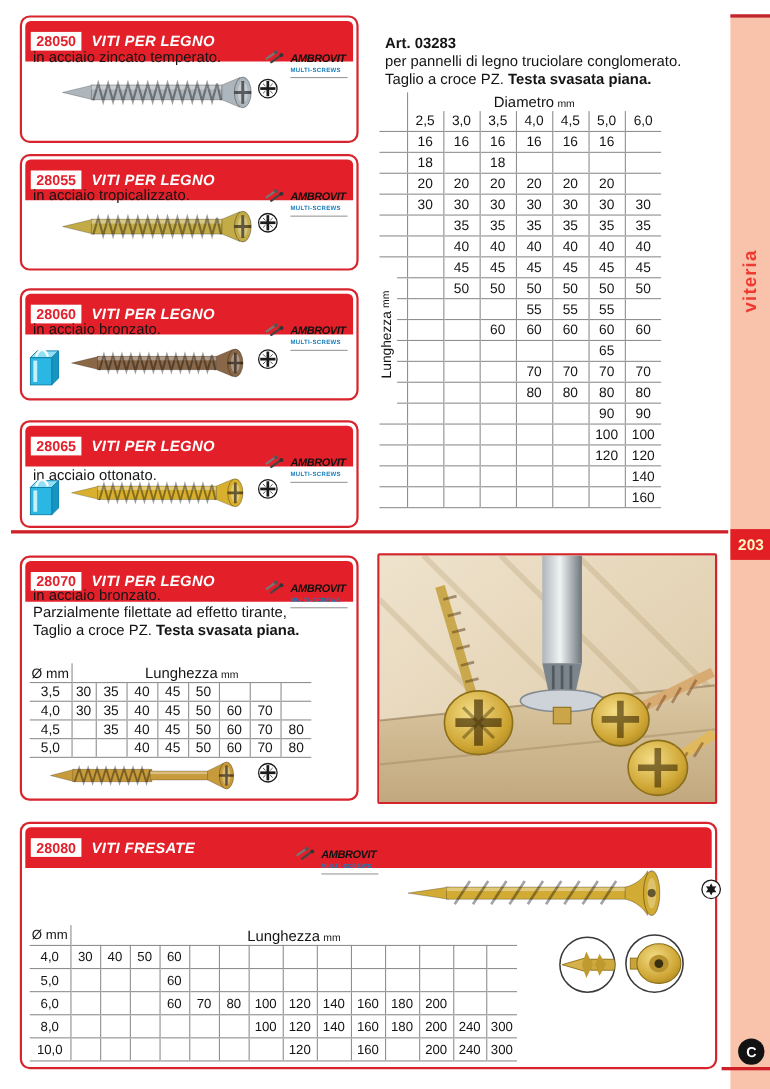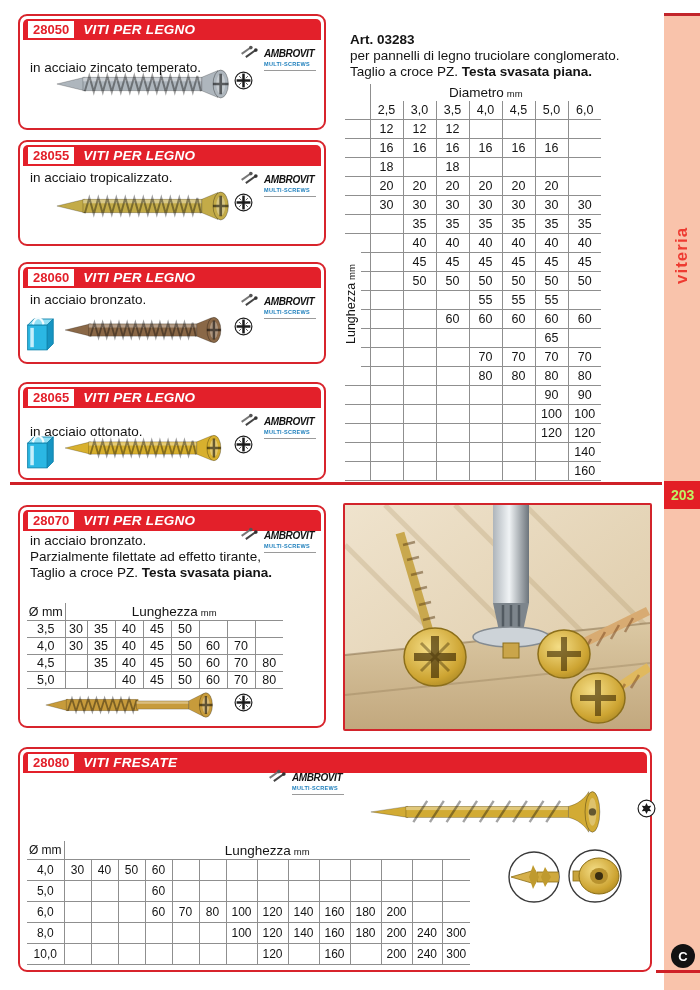--- a/index.html
+++ b/index.html
@@ -10,32 +10,32 @@
   .abs{position:absolute;}
   
   .pink-bar{left:664px;top:13px;width:36px;height:977px;background:#f9c3ab;}
   .pink-bar-top{left:664px;top:13px;width:36px;height:3px;background:#c2252b;}
   .vlabel{
     left:664px;top:175px;width:36px;height:160px;display:flex;align-items:center;justify-content:center;
     writing-mode:vertical-rl;transform:rotate(180deg);
     color:#ee3b31;font-weight:bold;font-size:17px;letter-spacing:1px;
   }
   .pageno{
-    left:664px;top:481px;width:36px;height:28px;background:#e31f26;color:#bef264;
+    left:664px;top:481px;width:36px;height:28px;background:#e31f26;color:#fef9c3;
     font-weight:bold;font-size:14px;display:flex;align-items:center;padding-left:7px;box-sizing:border-box;
   }
   .corner-logo{
     left:671px;top:944px;width:24px;height:24px;border-radius:50%;background:#121212;color:#fff;
     font-weight:bold;font-size:13px;display:flex;align-items:center;justify-content:center;
   }
   .bottom-line-right{left:656px;top:970px;width:44px;height:3px;background:#cf2027;}
   .group-divider{left:10px;top:482px;width:652px;height:3px;background:#cf2027;}
   
   .block{position:absolute;border:2px solid #d8242c;border-radius:9px;background:#fff;box-sizing:content-box;}
-  .bheader{position:absolute;left:3px;right:3px;top:3px;height:21px;background:#e3202a;
+  .bheader{position:absolute;left:3px;right:3px;top:3px;height:37px;background:#e3202a;
     border-radius:5px 5px 0 0;display:flex;align-items:center;padding-left:5px;gap:9px;}
   .code{background:#fff;color:#e3202a;font-weight:bold;font-size:13px;line-height:17px;padding:0 5px;}
   .btitle{color:#fff;font-weight:bold;font-style:italic;font-size:13.5px;letter-spacing:.3px;}
   .desc{position:absolute;left:10px;font-size:13.5px;line-height:16px;}
   .desc b{font-weight:bold;}
   
   .brand{position:absolute;display:flex;align-items:flex-start;gap:3px;}
   .brand-name{font-size:10px;font-weight:bold;font-style:italic;letter-spacing:-.4px;color:#111;line-height:10px;}
   .brand-sub{font-size:5.5px;font-weight:bold;color:#1a7dbb;line-height:7px;letter-spacing:.3px;}
   .brand-line{width:52px;border-top:1px solid #9a9a9a;margin-top:2px;}
@@ -140,21 +140,21 @@
 <div class="abs pageno">203</div>
 <div class="abs corner-logo">C</div>
 <div class="abs bottom-line-right"></div>
 <div class="abs group-divider"></div>
 
 <section class="block" style="left:18px;top:14px;width:304px;height:112px;">
   <div class="bheader">
     <span class="code">28050</span>
     <span class="btitle">VITI PER LEGNO</span>
   </div>
-  <div class="desc" style="top:28px;margin-top:16px;">
+  <div class="desc" style="top:28px;">
     <div>in acciaio zincato temperato.</div>
   </div>
   <div class="brand" style="right:8px;top:27px;">
     <svg width="22" height="15">
         <use href="#sym-brand-screws"></use>
       </svg>
     <span>
       <span class="brand-name">AMBROVIT</span>
       <span class="brand-sub" style="display:block">MULTI-SCREWS</span>
       <span class="brand-line" style="display:block"></span>
@@ -279,30 +279,20 @@
     <td>2,5</td>
         <td>3,0</td>
         <td>3,5</td>
         <td>4,0</td>
         <td>4,5</td>
         <td>5,0</td>
         <td>6,0</td>
       </tr>
   </thead>
   <tbody>
-      <tr>
-        <td class="g"></td>
-        <td>12</td>
-        <td>12</td>
-        <td>12</td>
-        <td></td>
-        <td></td>
-        <td></td>
-        <td></td>
-      </tr>
       <tr>
         <td class="g"></td>
         <td>16</td>
         <td>16</td>
         <td>16</td>
         <td>16</td>
         <td>16</td>
         <td>16</td>
         <td></td>
       </tr>

